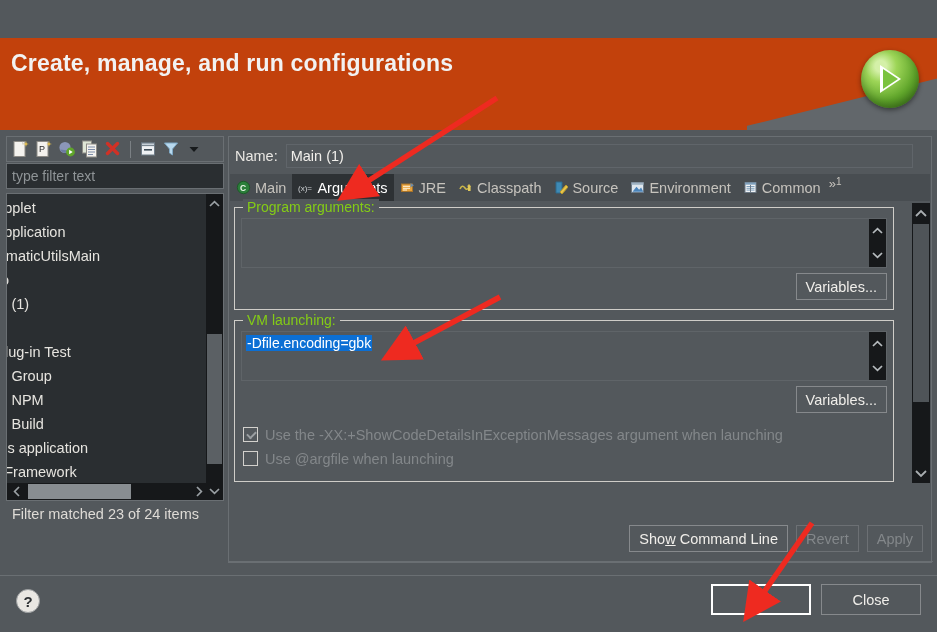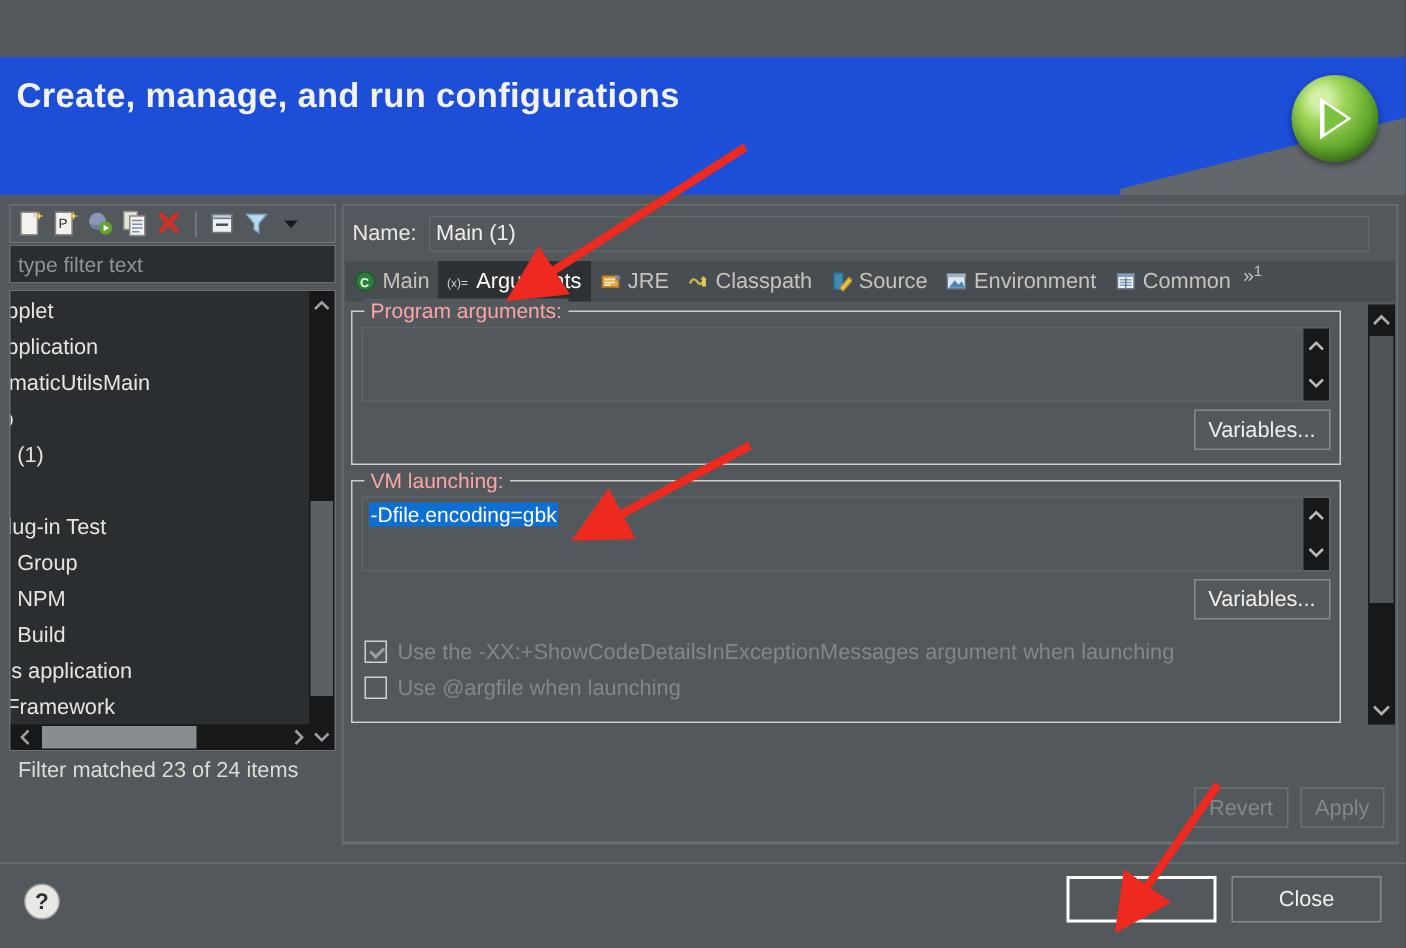--- a/index.html
+++ b/index.html
@@ -38,21 +38,21 @@
   .tb-btns { margin-left: auto; display: flex; height: 38px; }
   .tb-btn {
     width: 46px; height: 38px; display: flex; align-items: center; justify-content: center;
     color: #e9e9e9;
   }
   .tb-btn svg { display: block; }
 
   
   .header {
     position: absolute; left: 0; top: 38px; width: 937px; height: 92px;
-    background: #1d4ed8;
+    background: #c2410c;
     overflow: hidden;
   }
   .header::before {
     content: ""; position: absolute; right: -10px; top: 38px; width: 200px; height: 80px;
     background: #62676b;
     transform: skewY(-14deg); transform-origin: right top;
   }
   .hdr-title {
     position: absolute; left: 11px; top: 12px;
     font-size: 23px; font-weight: bold; color: #f2f2f2;
@@ -197,21 +197,21 @@
   .groups {
     position: absolute; left: 5px; top: 70px; width: 671px; height: 275px;
   }
   .group {
     position: absolute; left: 0; width: 660px;
     border: 1px solid #cfcdc8;
   }
   .group-title {
     position: absolute; left: 8px; top: -9px;
     background: #53585c; padding: 0 4px;
-    color: #fca5a5; font-size: 14px; white-space: nowrap;
+    color: #84cc16; font-size: 14px; white-space: nowrap;
   }
   .group.prog { top: 0; height: 103px; }
   .group.vm   { top: 113px; height: 162px; }
 
   .ta-wrap {
     position: absolute; left: 6px; top: 10px; width: 646px; height: 50px;
     border: 1px solid #5f6468; background: #53585c;
     display: flex;
   }
   .ta-field {
@@ -591,20 +591,21 @@
         </div>
         <div class="thumb"></div>
         <div class="arrow down">
           <svg width="12" height="9" viewBox="0 0 12 9">
               <path d="M1 2 L6 7 L11 2" fill="none" stroke="#a9aeb1" stroke-width="1.8"></path>
             </svg>
         </div>
       </div>
 
       <div class="action-row">
+        <div class="btn">Sho<span class="u">w</span>&nbsp;Command&nbsp;Line</div>
         <div class="btn disabled">Revert</div>
         <div class="btn disabled">Apply</div>
       </div>
 
       <div class="sep-h"></div>
     </div>
   </div>
 
   <div class="footer">
     <div class="help-btn">?</div>

